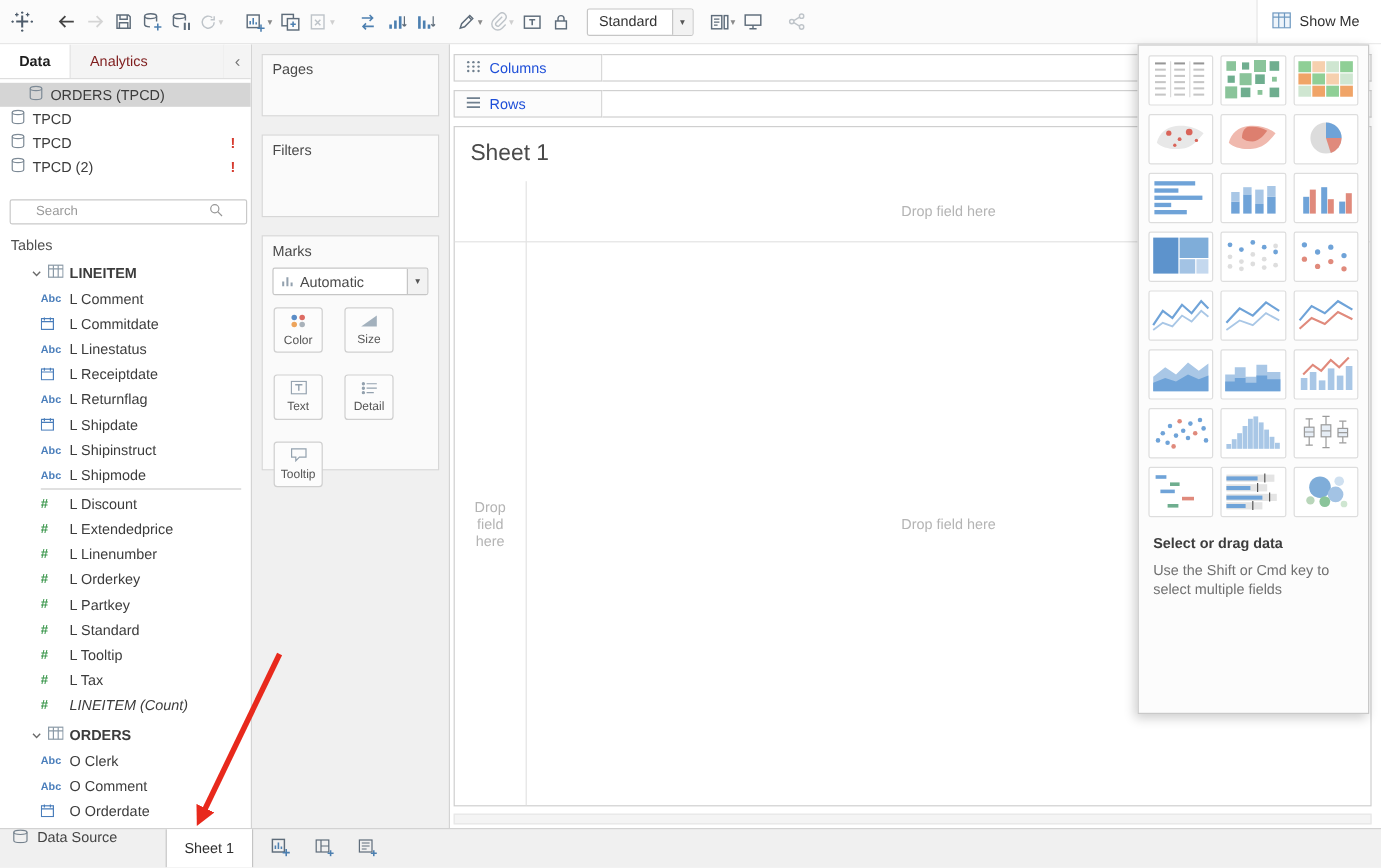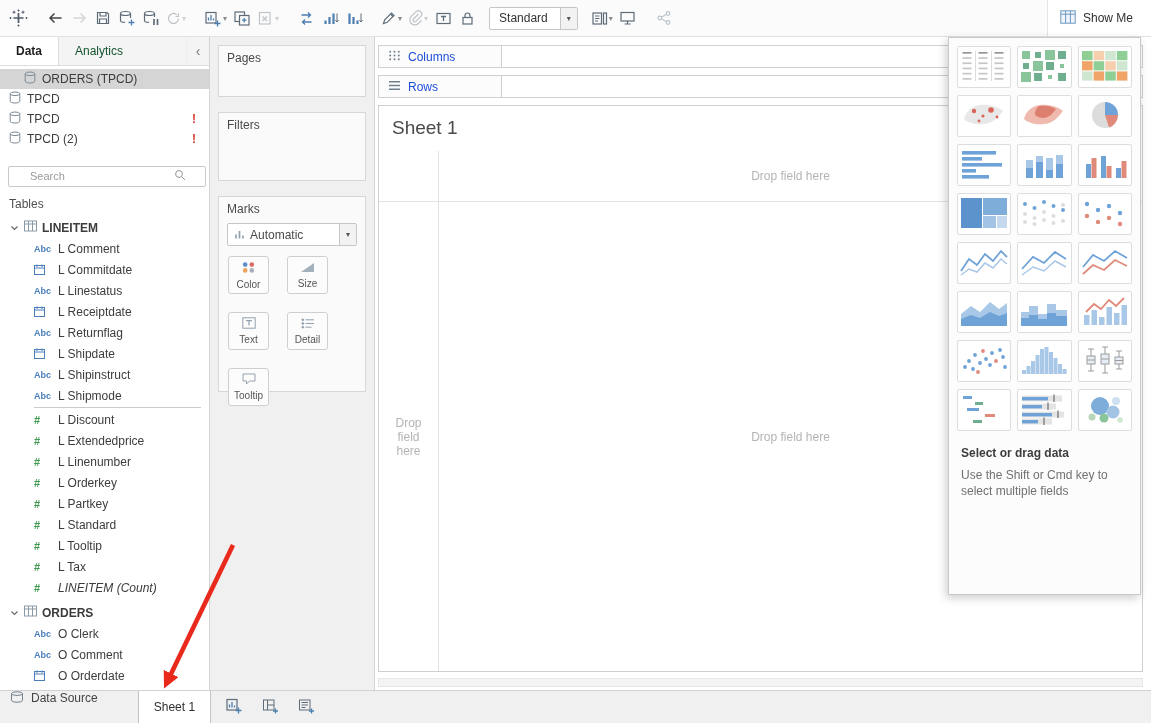--- a/index.html
+++ b/index.html
@@ -21,38 +21,38 @@
   .fit-select .fit-label{display:flex;align-items:center;padding:0 12px 0 9px;min-width:62px;}
   .caret-box{border-left:1px solid #c6c6c6;width:17px;display:flex;align-items:center;justify-content:center;
              font-size:8px;color:#555;background:#f2f2f2;}
   .showme-btn{margin-left:auto;display:flex;align-items:center;gap:7px;padding:0 18px 0 12px;height:100%;
               background:#fff;border-left:1px solid #e4e4e4;color:#303030;}
 
   
   .sidebar{position:absolute;left:0;top:37px;width:210px;bottom:33px;background:#fff;
            border-right:1px solid #d4d4d4;overflow:hidden;}
   .side-tabs{display:flex;height:29px;border-bottom:1px solid #dedede;align-items:stretch;}
-  .side-tab{display:flex;align-items:center;padding:0 16px;color:#14532d;background:#f4f4f4;}
+  .side-tab{display:flex;align-items:center;padding:0 16px;color:#7f1d1d;background:#f4f4f4;}
   .side-tab.active{background:#fff;color:#1e1e1e;font-weight:bold;border-right:1px solid #dedede;}
   .side-tab.inactive{flex:1;border-right:1px solid #eee;}
   .side-collapse{width:22px;display:flex;align-items:center;justify-content:center;color:#777;
                  font-size:14px;background:#f4f4f4;}
   .ds-list{margin-top:3px;}
   .ds-row{display:flex;align-items:center;height:20px;padding:0 9px;gap:6px;}
   .ds-row.sel{background:#d5d5d5;padding-left:24px;}
   .ds-label{white-space:nowrap;overflow:hidden;}
   .err{margin-left:auto;color:#d63b2f;font-weight:bold;font-size:12px;padding-right:4px;}
   .search-row{display:flex;align-items:center;margin:16px 8px 0;gap:7px;height:22px;}
   .search-box{flex:1;display:flex;align-items:center;border:1px solid #c9c9c9;border-radius:2px;
               height:21px;background:#fff;padding:0 19px;}
   .search-box input{border:0;outline:0;flex:1;min-width:20px;font-size:11px;font-family:inherit;color:#333;}
   .search-box input::placeholder{color:#9a9a9a;}
   .gicon-wrap{display:flex;align-items:center;gap:2px;color:#777;}
   .tables-label{margin:8px 9px 0;color:#4f4f4f;height:18px;line-height:18px;}
-  .grp-row{display:flex;align-items:center;gap:5px;height:21px;padding-left:10px;font-weight:bold;margin-top:4px;}
+  .grp-row{display:flex;align-items:center;gap:5px;height:21px;padding-left:26px;font-weight:bold;margin-top:4px;}
   .fld-row{display:flex;align-items:center;height:21px;padding-left:34px;}
   .fld-ico{width:24px;display:inline-flex;justify-content:flex-start;align-items:center;}
   .fld-label.it{font-style:italic;}
   .abc{color:#4a7ebb;font-size:9px;font-weight:bold;}
   .num{color:#3f9950;font-size:11px;font-weight:bold;}
   .fld-div{height:0;border-bottom:1px solid #cccccc;margin:1px 8px 1px 34px;}
 
   
   .cards{position:absolute;left:210px;top:37px;width:165px;bottom:33px;background:#f0f0f0;
          border-right:1px solid #d4d4d4;padding:8px;}

